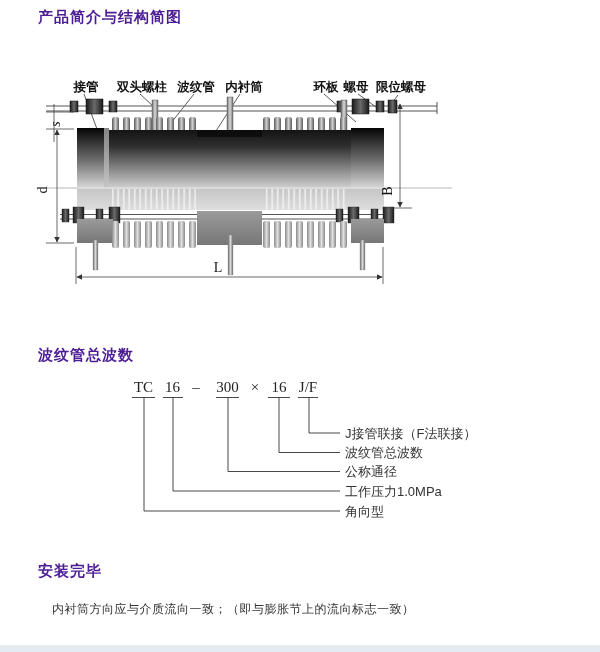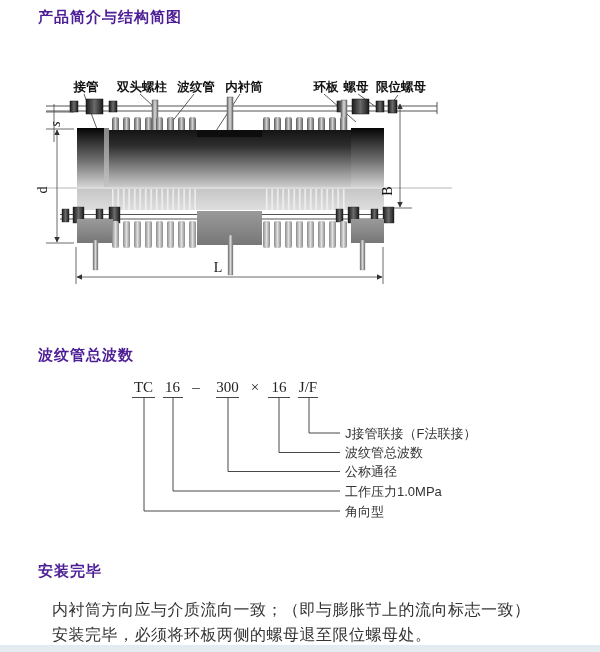--- a/index.html
+++ b/index.html
@@ -3,21 +3,21 @@
 <meta charset="utf-8">
 <style>
   html,body{margin:0;padding:0;}
   body{width:600px;height:652px;position:relative;background:#ffffff;
        font-family:"Liberation Sans","DejaVu Sans",sans-serif;overflow:hidden;}
   .heading{position:absolute;left:38px;font-size:15px;font-weight:bold;
            color:#4c1d95;letter-spacing:1px;white-space:nowrap;}
   #heading-intro{top:8px;}
   #heading-code{top:346px;}
   #heading-install{top:562px;}
-  .install-text{position:absolute;left:52px;top:597px;font-size:16px;color:#333;
+  .install-text{position:absolute;left:52px;top:597px;font-size:12px;color:#333;
                 line-height:25px;white-space:nowrap;letter-spacing:.5px;}
   .svg-abs{position:absolute;}
   #diagram-svg{left:30px;top:65px;}
   #code-svg{left:100px;top:375px;}
   #footer-strip{position:absolute;left:0;bottom:0;width:600px;height:7px;background:#e4ebf1;}
   svg text{font-family:"Liberation Sans","DejaVu Sans",sans-serif;}
   .part-label{font-size:12.5px;font-weight:bold;fill:#111;}
   .dim-label{font-family:"Liberation Serif","DejaVu Serif",serif;font-size:14px;fill:#111;}
   .code-part{font-family:"Liberation Serif","DejaVu Serif",serif;font-size:15px;fill:#222;}
   .callout-label{font-size:13px;fill:#333;}
@@ -250,16 +250,15 @@
     <text class="callout-label" x="345" y="476">公称通径</text>
     <text class="callout-label" x="345" y="495.5">工作压力1.0MPa</text>
     <text class="callout-label" x="345" y="515.5">角向型</text>
   </g>
 </svg>
 
 <div class="heading" id="heading-install">安装完毕</div>
 
 <div class="install-text">
   <div>内衬筒方向应与介质流向一致；（即与膨胀节上的流向标志一致）</div>
-  <div>安装完毕，必须将环板两侧的螺母退至限位螺母处。</div>
 </div>
 
 <div id="footer-strip"></div>
 
 </body></html>

